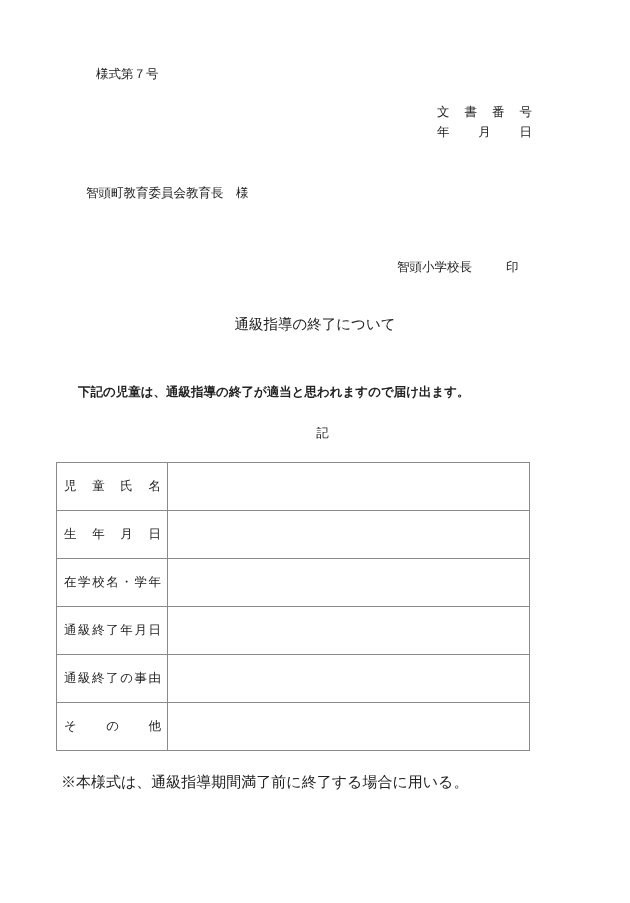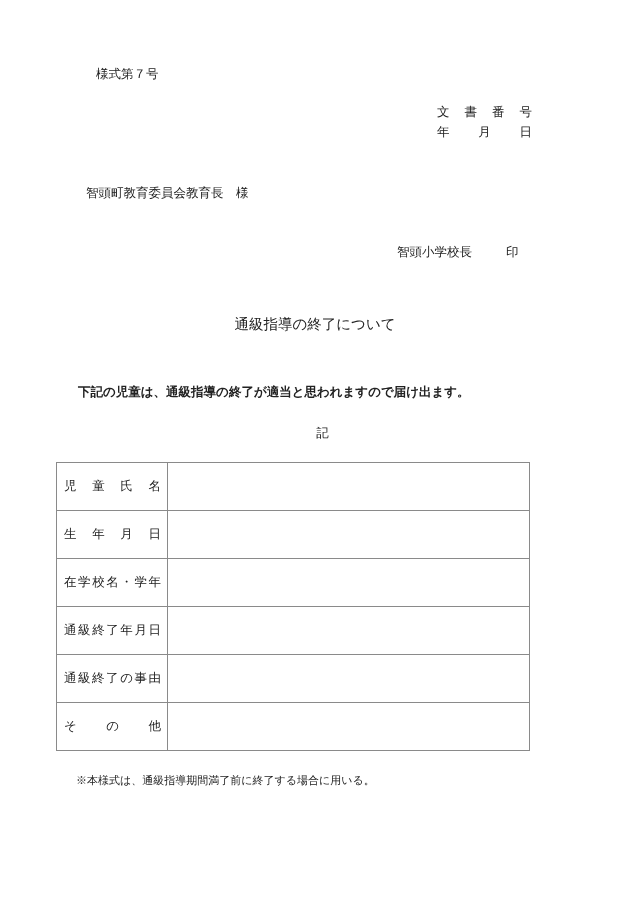--- a/index.html
+++ b/index.html
@@ -17,21 +17,21 @@
       font-size: 13px;
     }
     .abs { position: absolute; white-space: nowrap; line-height: 1; }
 
     #form-number { left: 62px; top: 68px; font-size: 12.5px; margin-left: 34px; }
 
     #doc-meta { left: 437px; top: 106px; width: 95px; font-size: 12.5px; }
     #doc-meta .row { display: flex; justify-content: space-between; height: 20px; }
 
     #addressee { left: 78px; top: 187px; font-size: 12.5px; margin-left: 8px; }
-    #sender { left: 397px; top: 246px; font-size: 12.5px; text-align: right; }
+    #sender { left: 397px; top: 261px; font-size: 12.5px; text-align: right; }
     #sender .seal { margin-left: 34px; }
 
     #title { left: 0; width: 630px; top: 317px; text-align: center; font-size: 14.5px; }
 
     #body-text { left: 78px; top: 386px; font-size: 12.5px; font-weight: bold; }
 
     #ki { left: 0; width: 645px; top: 427px; text-align: center; font-size: 12.5px; }
 
     #details-table {
       position: absolute;
@@ -50,21 +50,21 @@
     }
     #details-table td.label { width: 110px; }
     #details-table td.label .lbl {
       display: flex;
       justify-content: space-between;
       padding: 0 6px 0 7px;
       white-space: nowrap;
     }
     #details-table td.value { }
 
-    #note { left: 76px; top: 775px; font-size: 11px; text-align: center; }
+    #note { left: 61px; top: 775px; font-size: 15px; text-align: center; }
   </style>
 </head>
 <body>
 
 <div id="form-number" class="abs">様式第７号</div>
 
 <div id="doc-meta" class="abs">
   <div class="row">
     <span>文</span>
     <span>書</span>

